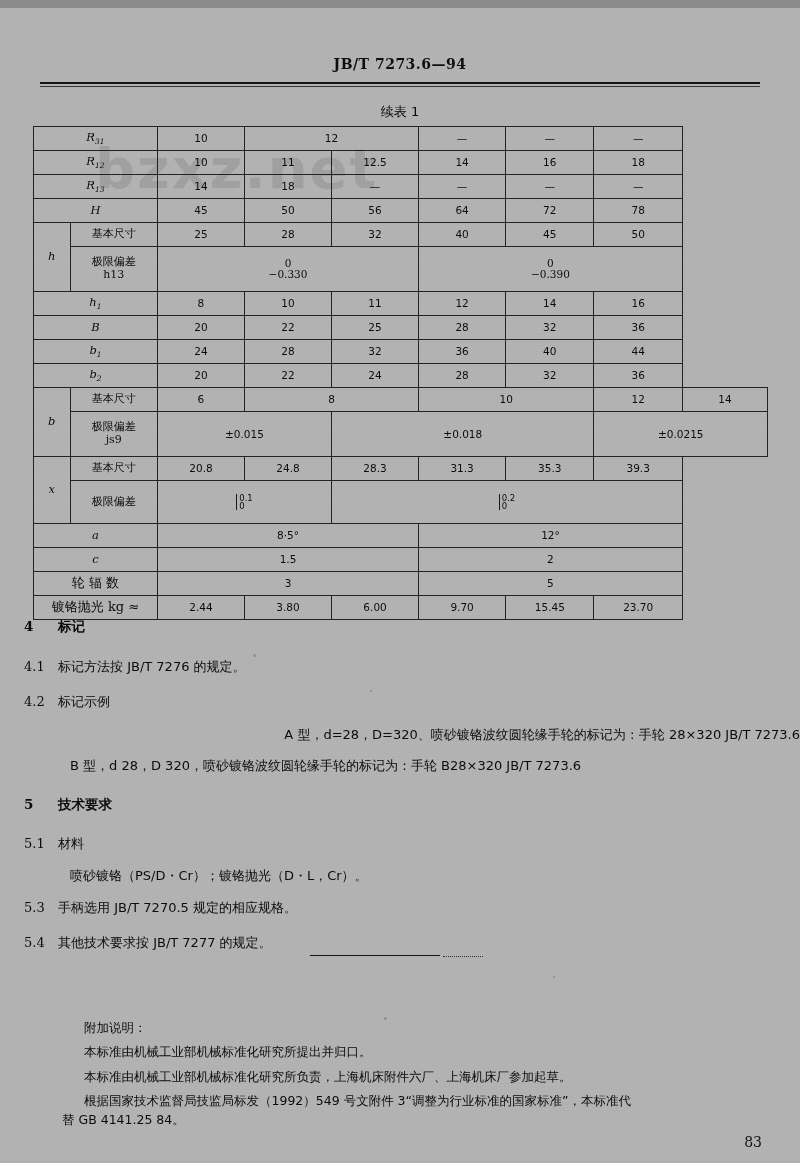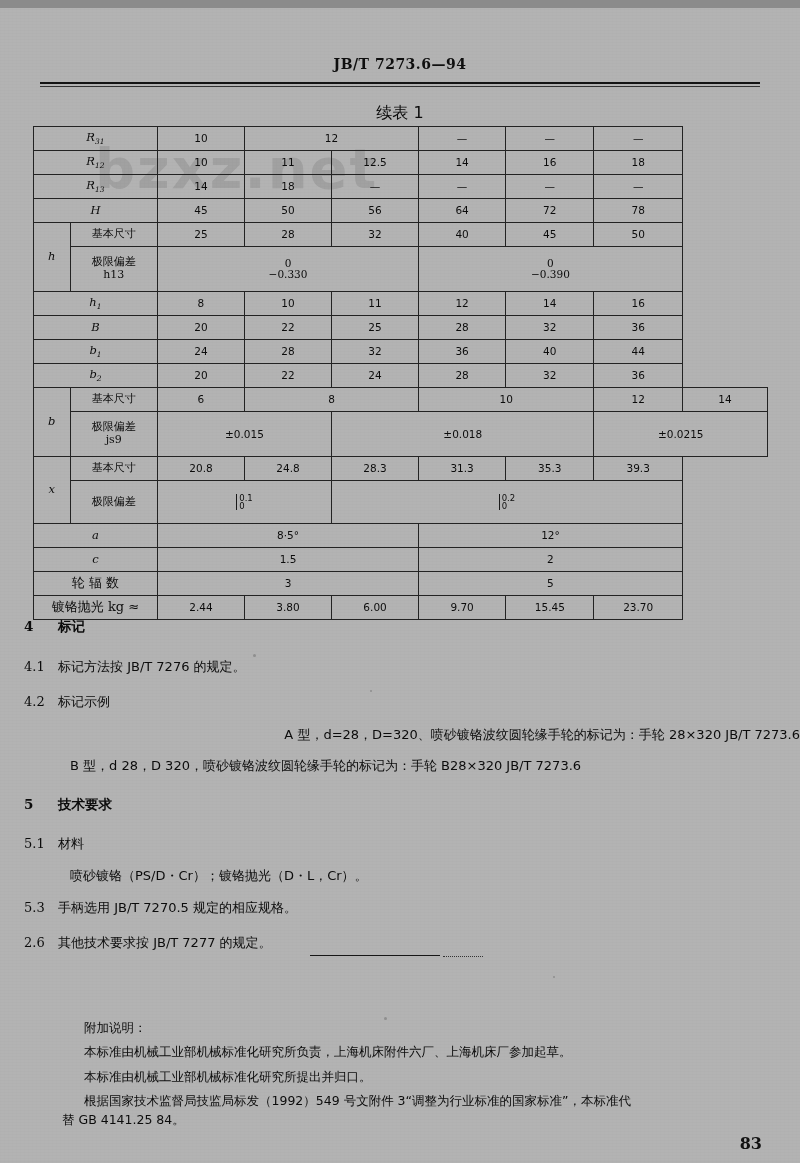--- a/index.html
+++ b/index.html
@@ -17,21 +17,21 @@
   
   .hdr{position:absolute;left:40px;top:46px;width:720px;text-align:center;}
   .hdr .code{font-family:"DejaVu Serif","Liberation Serif",serif;font-weight:bold;
     font-size:14px;letter-spacing:.5px;color:#171717;}
   .hdr-rule{position:absolute;left:40px;top:74px;width:720px;height:0;
     border-top:2px solid #1d1d1d;}
   .hdr-rule2{position:absolute;left:40px;top:78px;width:720px;height:0;
     border-top:1px solid #3a3a3a;}
   
   .cap{position:absolute;left:0;top:95px;width:800px;text-align:center;
-    font-size:16px;color:#141414;font-family:"DejaVu Sans","Liberation Sans",sans-serif;}
+    font-size:13px;color:#141414;font-family:"DejaVu Sans","Liberation Sans",sans-serif;}
   
   .wm{position:absolute;left:95px;top:128px;font-size:56px;font-weight:bold;
     color:rgba(90,90,90,.20);letter-spacing:2px;
     font-family:"DejaVu Sans","Liberation Sans",sans-serif;
     pointer-events:none;user-select:none;}
   
   .tblwrap{position:absolute;left:33px;top:118px;width:735px;}
   table.spec{border-collapse:collapse;width:735px;
     font-size:10.5px;color:#151515;background:transparent;}
   table.spec td{border:1px solid #2a2a2a;text-align:center;
@@ -61,22 +61,22 @@
   .row{display:flex;align-items:baseline;}
   .num{width:34px;flex:0 0 34px;font-family:"DejaVu Serif","Liberation Serif",serif;}
   .ser{font-family:"DejaVu Serif","Liberation Serif",serif;}
   .endrule{position:absolute;left:310px;top:947px;width:130px;
     border-top:1.5px solid #1f1f1f;}
   .endrule2{position:absolute;left:443px;top:948px;width:40px;
     border-top:1.5px dotted #3a3a3a;}
   .note{position:absolute;left:84px;top:1012px;width:700px;}
   .note p{margin:0 0 9px 0;font-size:12.5px;color:#151515;line-height:1.22;
     font-family:"DejaVu Sans","Liberation Sans",sans-serif;}
-  .pg{position:absolute;right:38px;top:1126px;font-size:16px;color:#1a1a1a;
-    font-family:"DejaVu Serif","Liberation Serif",serif;font-weight:bold;}
+  .pg{position:absolute;right:38px;top:1126px;font-size:14px;color:#1a1a1a;
+    font-family:"DejaVu Serif","Liberation Serif",serif;}
   .speck{position:absolute;background:#6c6c6c;border-radius:50%;opacity:.5;}
 </style>
 </head>
 <body>
 
 <div class="page">
 
   <div class="hdr">
     <span class="code">JB/T 7273.6—94</span>
   </div>
@@ -296,32 +296,32 @@
     </div>
 
     <div class="ln" style="margin-left:70px;margin-top:19px;">喷砂镀铬（PS/D・Cr）；镀铬抛光（D・L，Cr）。</div>
 
     <div class="row ln" style="margin-left:24px;margin-top:19px;">
       <span class="num ser">5.3</span>
       <span>手柄选用 JB/T 7270.5 规定的相应规格。</span>
     </div>
 
     <div class="row ln" style="margin-left:24px;margin-top:22px;">
-      <span class="num ser">2.6</span>
+      <span class="num ser">5.4</span>
       <span>其他技术要求按 JB/T 7277 的规定。</span>
     </div>
   </div>
 
   <div class="endrule"></div>
   <div class="endrule2"></div>
 
   <div class="note">
     <p>附加说明：</p>
+    <p>本标准由机械工业部机械标准化研究所提出并归口。</p>
     <p>本标准由机械工业部机械标准化研究所负责，上海机床附件六厂、上海机床厂参加起草。</p>
-    <p>本标准由机械工业部机械标准化研究所提出并归口。</p>
     <p style="margin-bottom:4px">根据国家技术监督局技监局标发（1992）549 号文附件 3“调整为行业标准的国家标准”，本标准代</p>
     <p style="margin-left:-22px">替 GB 4141.25  84。</p>
   </div>
 
   <div class="pg">83</div>
 
   <div class="grain"></div>
   <div class="speck" style="left:253px;top:646px;width:3px;height:3px;"></div>
   <div class="speck" style="left:370px;top:682px;width:2px;height:2px;"></div>
   <div class="speck" style="left:553px;top:968px;width:2px;height:2px;"></div>

